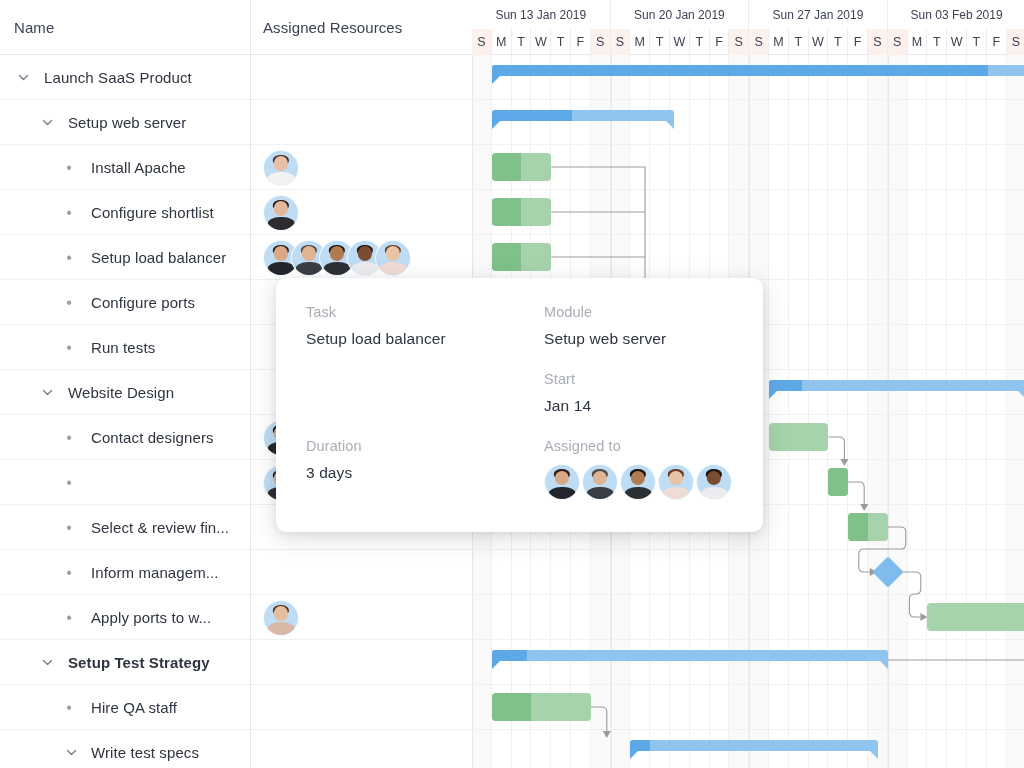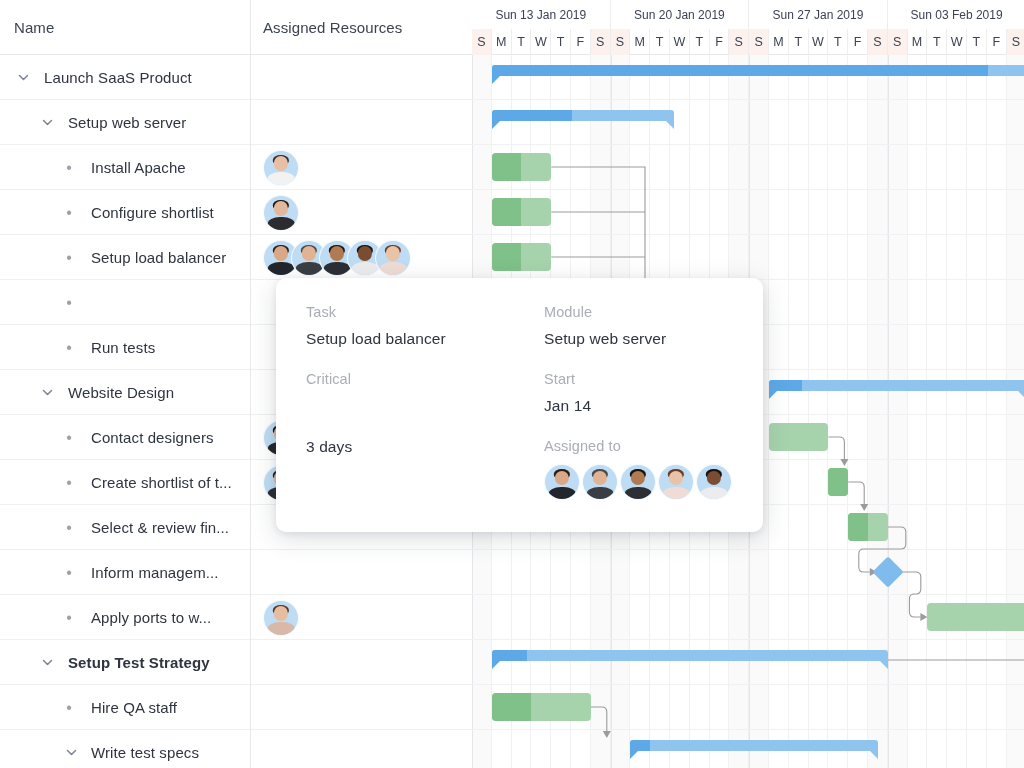--- a/index.html
+++ b/index.html
@@ -355,20 +355,21 @@
             </div>
             <div class="av" style="background: rgb(190, 220, 243);">
               <div class="body" style="background:#efdcd4"></div>
               <div class="hair" style="background:#6b3b24"></div>
               <div class="head" style="background:#e8c3a5"></div>
             </div>
           </div>
         </div>
         <div class="grid-row" style="top: 280px;">
           <div class="bulletdot lvl1">•</div>
+          <div class="row-label lvl2">Configure ports</div>
         </div>
         <div class="grid-row" style="top: 325px;">
           <div class="bulletdot lvl1">•</div>
           <div class="row-label lvl2">Run tests</div>
         </div>
         <div class="grid-row" style="top: 370px;">
           <div class="chev lvl1">
             <svg width="13" height="13" viewBox="0 0 13 13">
               <path d="M2.5 4.5 L6.5 8.5 L10.5 4.5" fill="none" stroke="currentColor" stroke-width="1.5" stroke-linecap="round" stroke-linejoin="round"></path>
             </svg>
@@ -381,21 +382,20 @@
           <div class="res-cell">
             <div class="av" style="background: rgb(190, 220, 243);">
               <div class="body" style="background:#24262b"></div>
               <div class="hair" style="background:#1b1410"></div>
               <div class="head" style="background:#dfb093"></div>
             </div>
           </div>
         </div>
         <div class="grid-row" style="top: 460px;">
           <div class="bulletdot lvl1">•</div>
-          <div class="row-label lvl2">Create shortlist of t...</div>
           <div class="res-cell">
             <div class="av" style="background: rgb(190, 220, 243);">
               <div class="body" style="background:#2a2d33"></div>
               <div class="hair" style="background:#241a14"></div>
               <div class="head" style="background:#e1b497"></div>
             </div>
           </div>
         </div>
         <div class="grid-row" style="top: 505px;">
           <div class="bulletdot lvl1">•</div>
@@ -615,30 +615,30 @@
           <div class="tt-val">Setup load balancer</div>
         </div>
         <div class="tt-cell right">
           <div class="tt-lbl">Module</div>
           <div class="tt-val">Setup web server</div>
         </div>
       </div>
 
       <div class="tt-row">
         <div class="tt-cell">
-          <div class="tt-lbl">Critical</div>
         </div>
         <div class="tt-cell right">
           <div class="tt-lbl">Start</div>
           <div class="tt-val">Jan 14</div>
         </div>
       </div>
 
       <div class="tt-row">
         <div class="tt-cell">
+          <div class="tt-lbl">Duration</div>
           <div class="tt-val">3 days</div>
         </div>
         <div class="tt-cell right">
           <div class="tt-lbl">Assigned to</div>
           <div class="tt-avatars" id="tt-avatars">
               <div class="av" style="background: rgb(190, 220, 243);">
                 <div class="body" style="background:#23262c"></div>
                 <div class="hair" style="background:#2a1d16"></div>
                 <div class="head" style="background:#d9a886"></div>
               </div>

